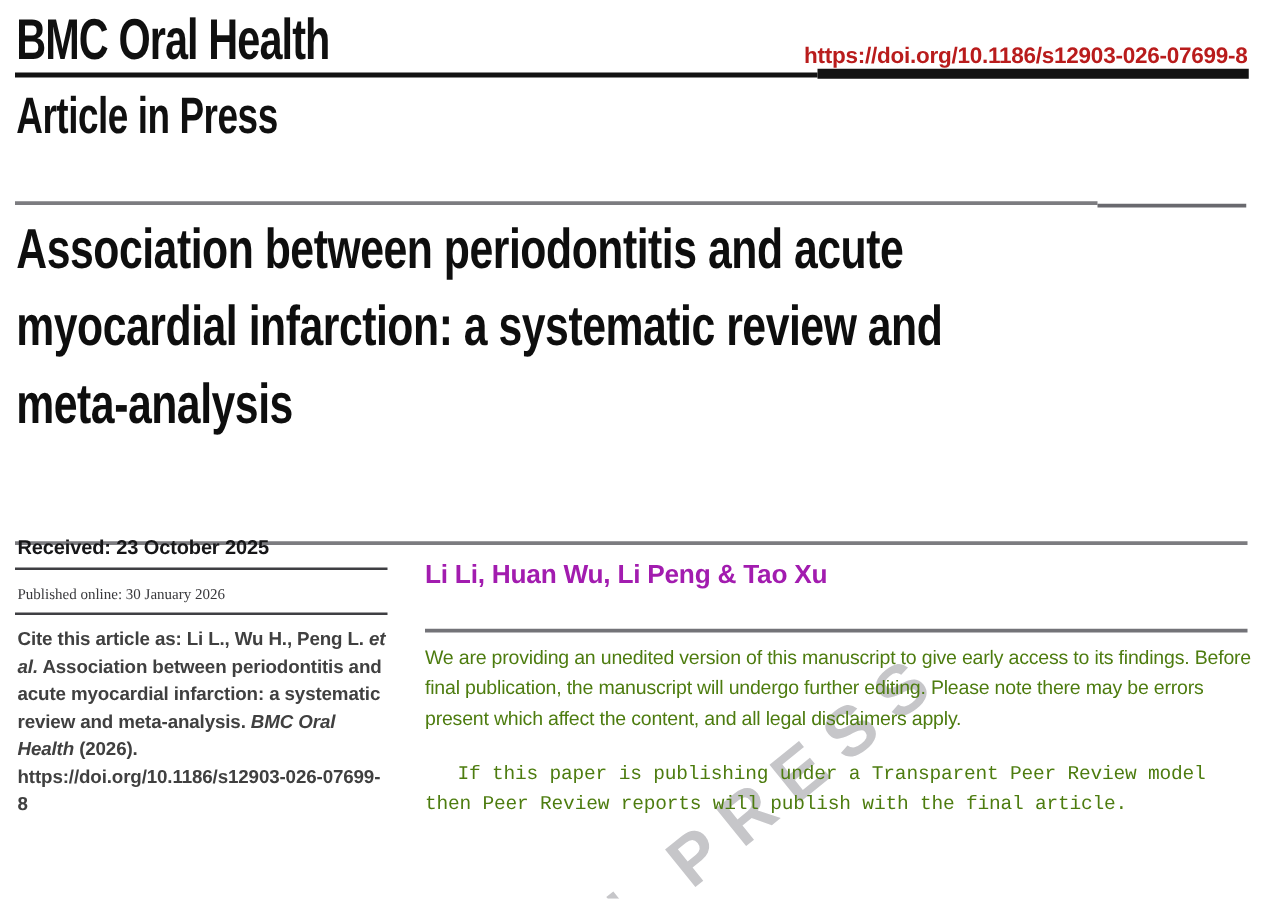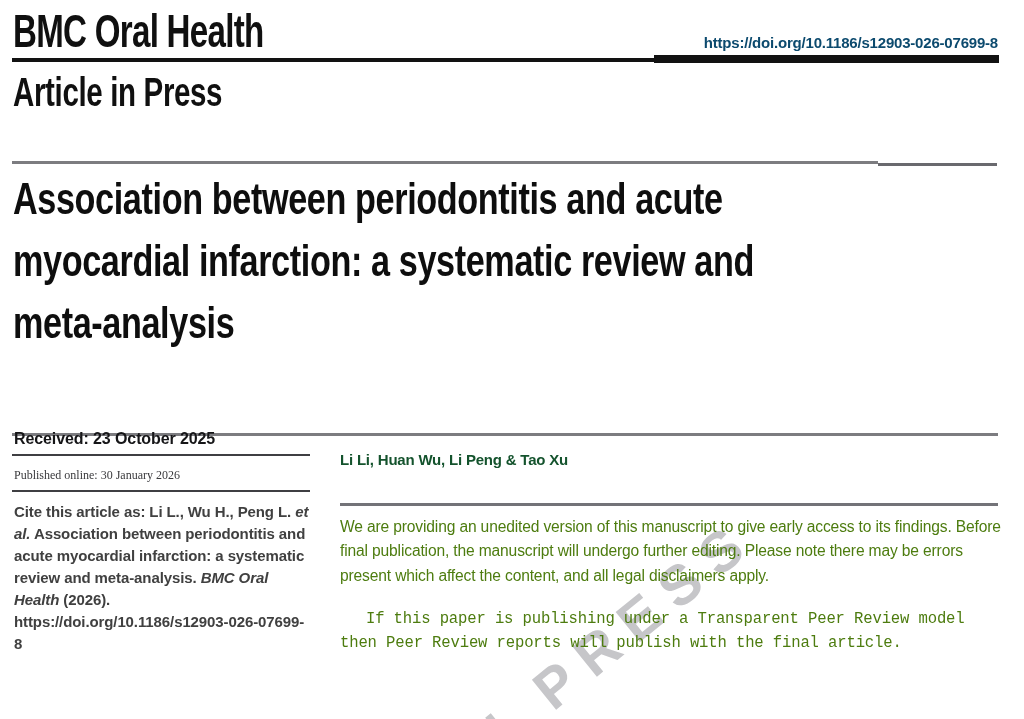--- a/index.html
+++ b/index.html
@@ -16,21 +16,21 @@
   
   .journal {
     position: absolute; left: 13px; top: 8px;
     font-size: 46px; font-weight: bold; line-height: 46px;
     letter-spacing: -1px; white-space: nowrap;
     transform: scaleX(0.72); transform-origin: 0 0;
     color: #101010;
   }
   .doi {
     position: absolute; right: 26px; top: 34px;
-    font-size: 15px; font-weight: bold; color: #0c4a6e;
+    font-size: 18px; font-weight: bold; color: #b91c1c;
     letter-spacing: -0.2px;
   }
   .rule-header-thin {
     position: absolute; left: 12px; top: 58px;
     width: 642px; height: 4px; background: #121212;
   }
   .rule-header-thick {
     position: absolute; left: 654px; top: 55px;
     width: 345px; height: 8px; background: #121212;
   }
@@ -87,22 +87,22 @@
     color: #404040; letter-spacing: -0.1px;
     overflow-wrap: anywhere;
   }
   .cite i { font-style: italic; }
   
   .content-col {
     position: absolute; left: 340px; top: 440px;
     width: 670px; z-index: 2;
   }
   .authors {
-    font-size: 15px; font-weight: bold; line-height: 20px;
-    color: #14532d; padding-top: 10px; letter-spacing: -0.2px;
+    font-size: 21px; font-weight: bold; line-height: 20px;
+    color: #a21caf; padding-top: 10px; letter-spacing: -0.2px;
   }
   .rule-content {
     margin-top: 33px; height: 3px; background: #737378;
     width: 658px;
   }
   .notice {
     margin-top: 9px;
     font-size: 15.6px; line-height: 24.3px;
     letter-spacing: -0.15px; color: #4d7c0f;
   }

